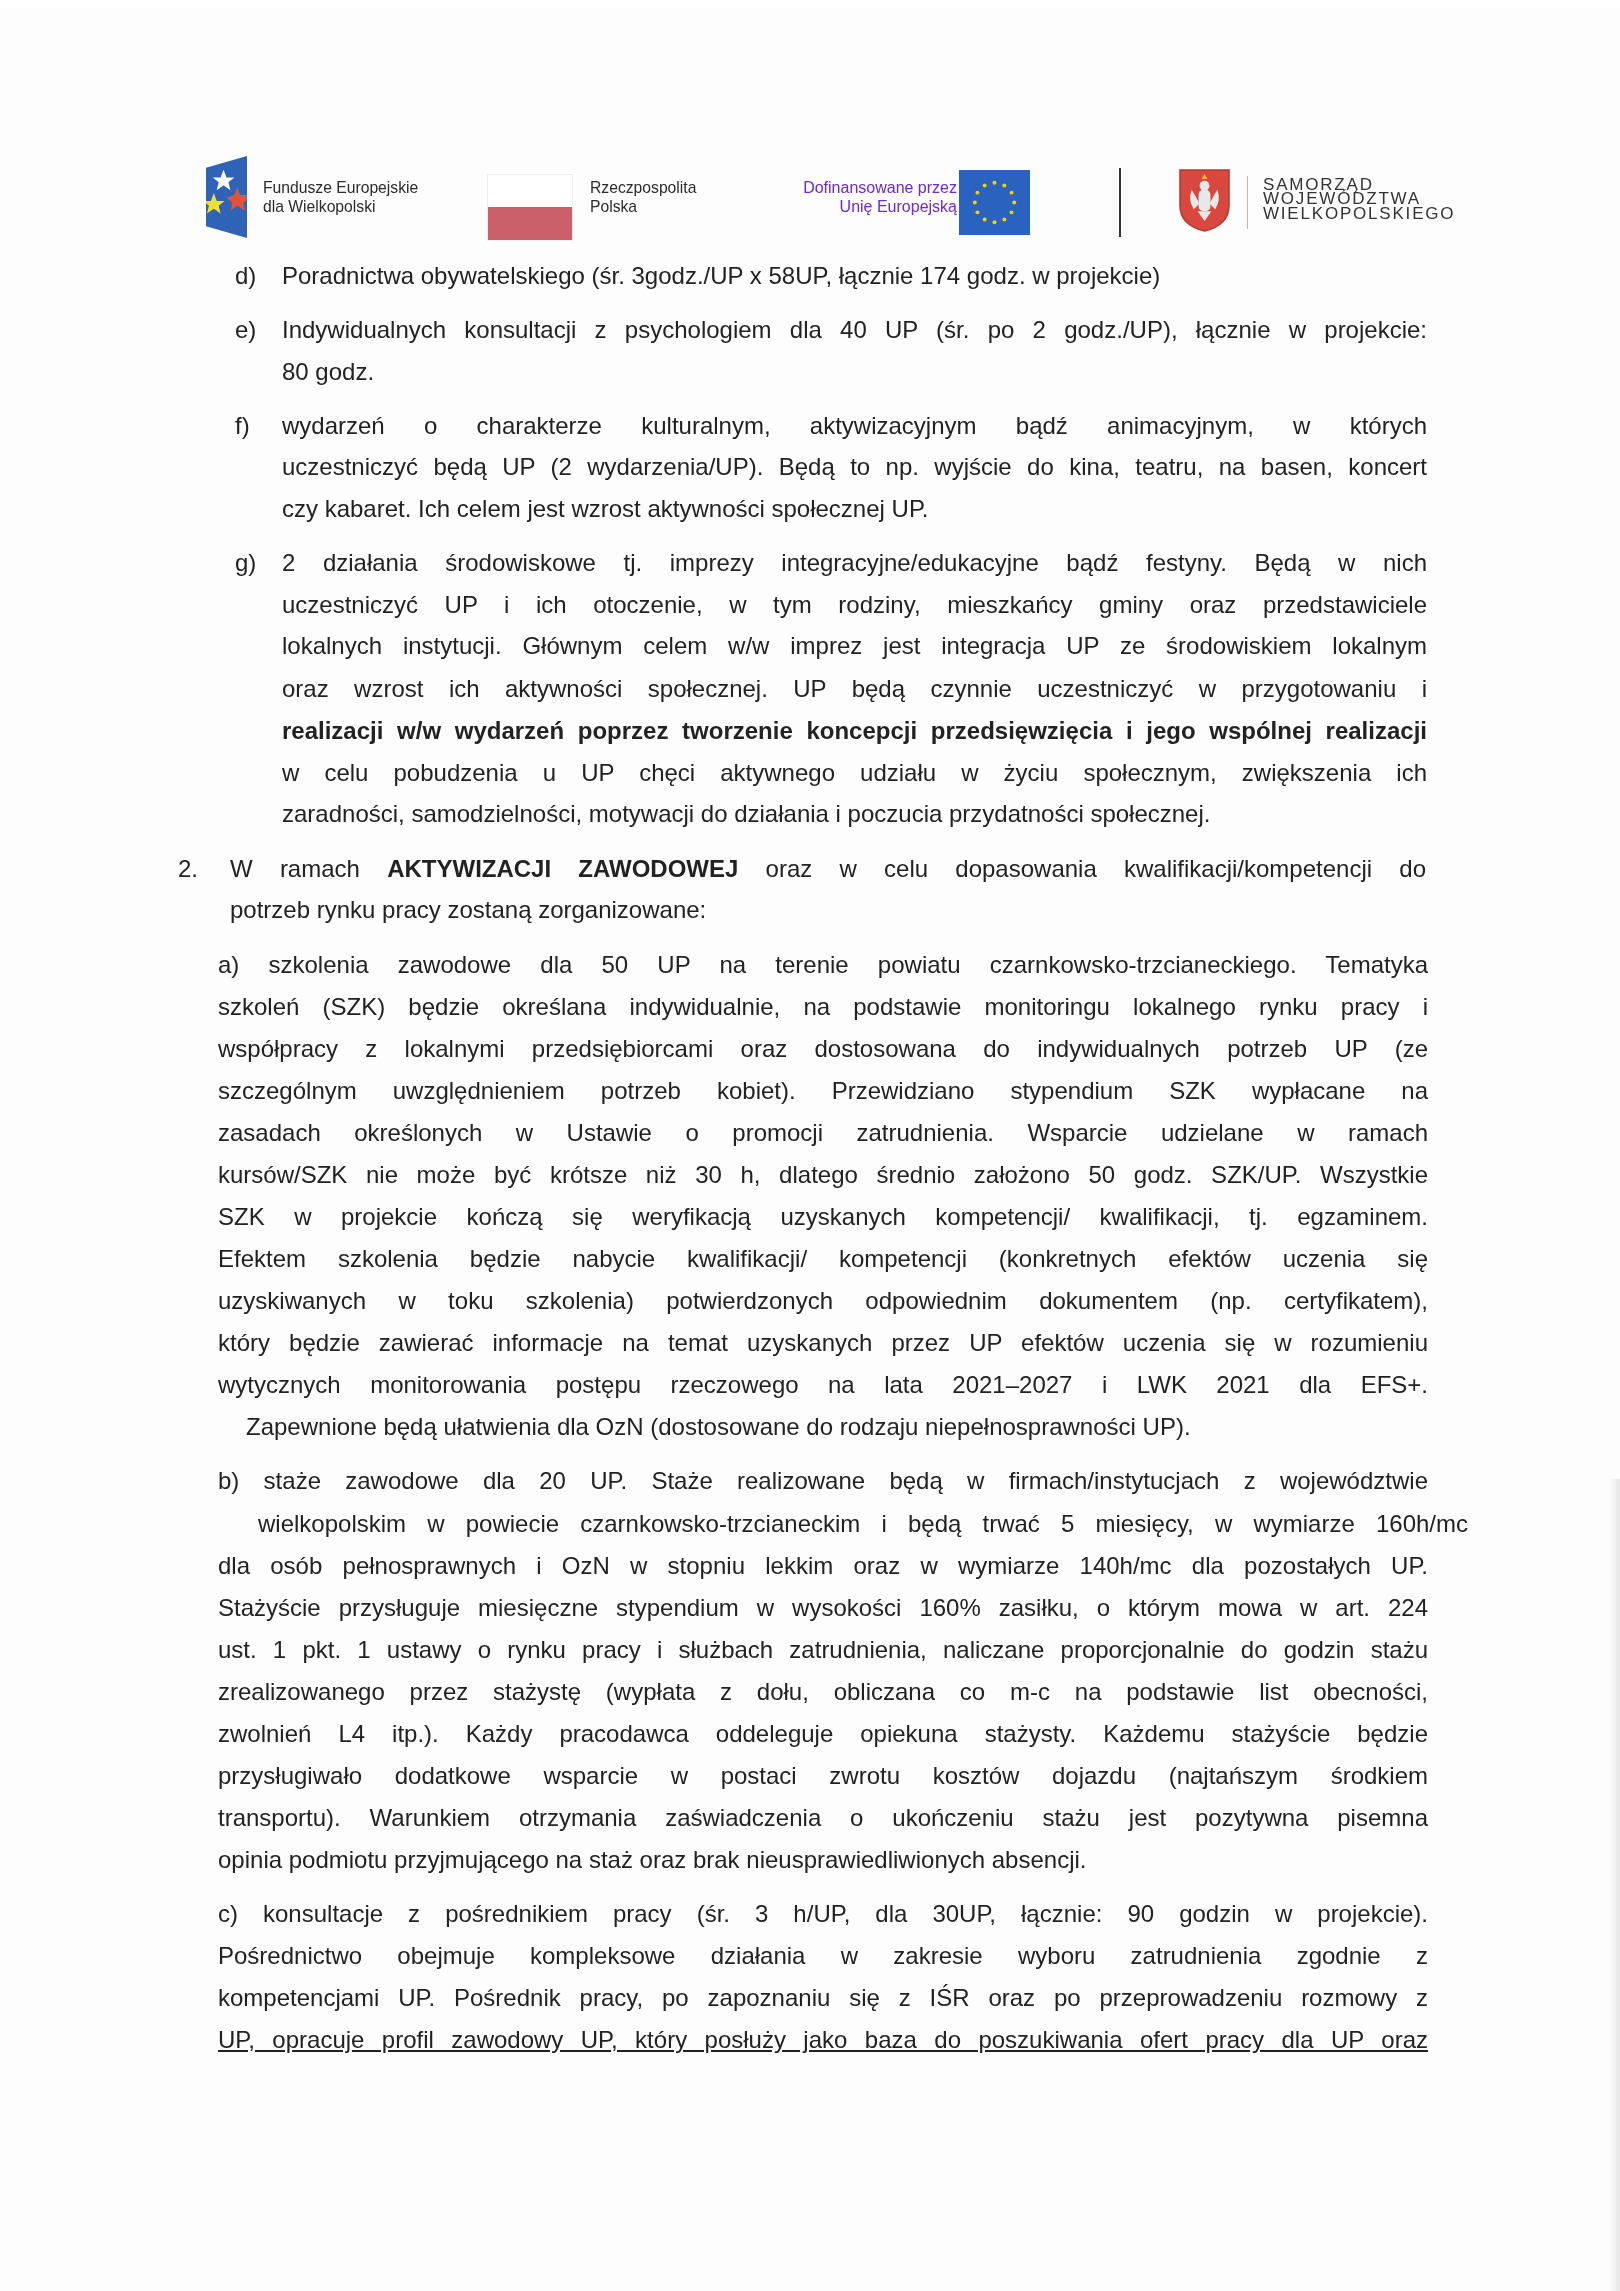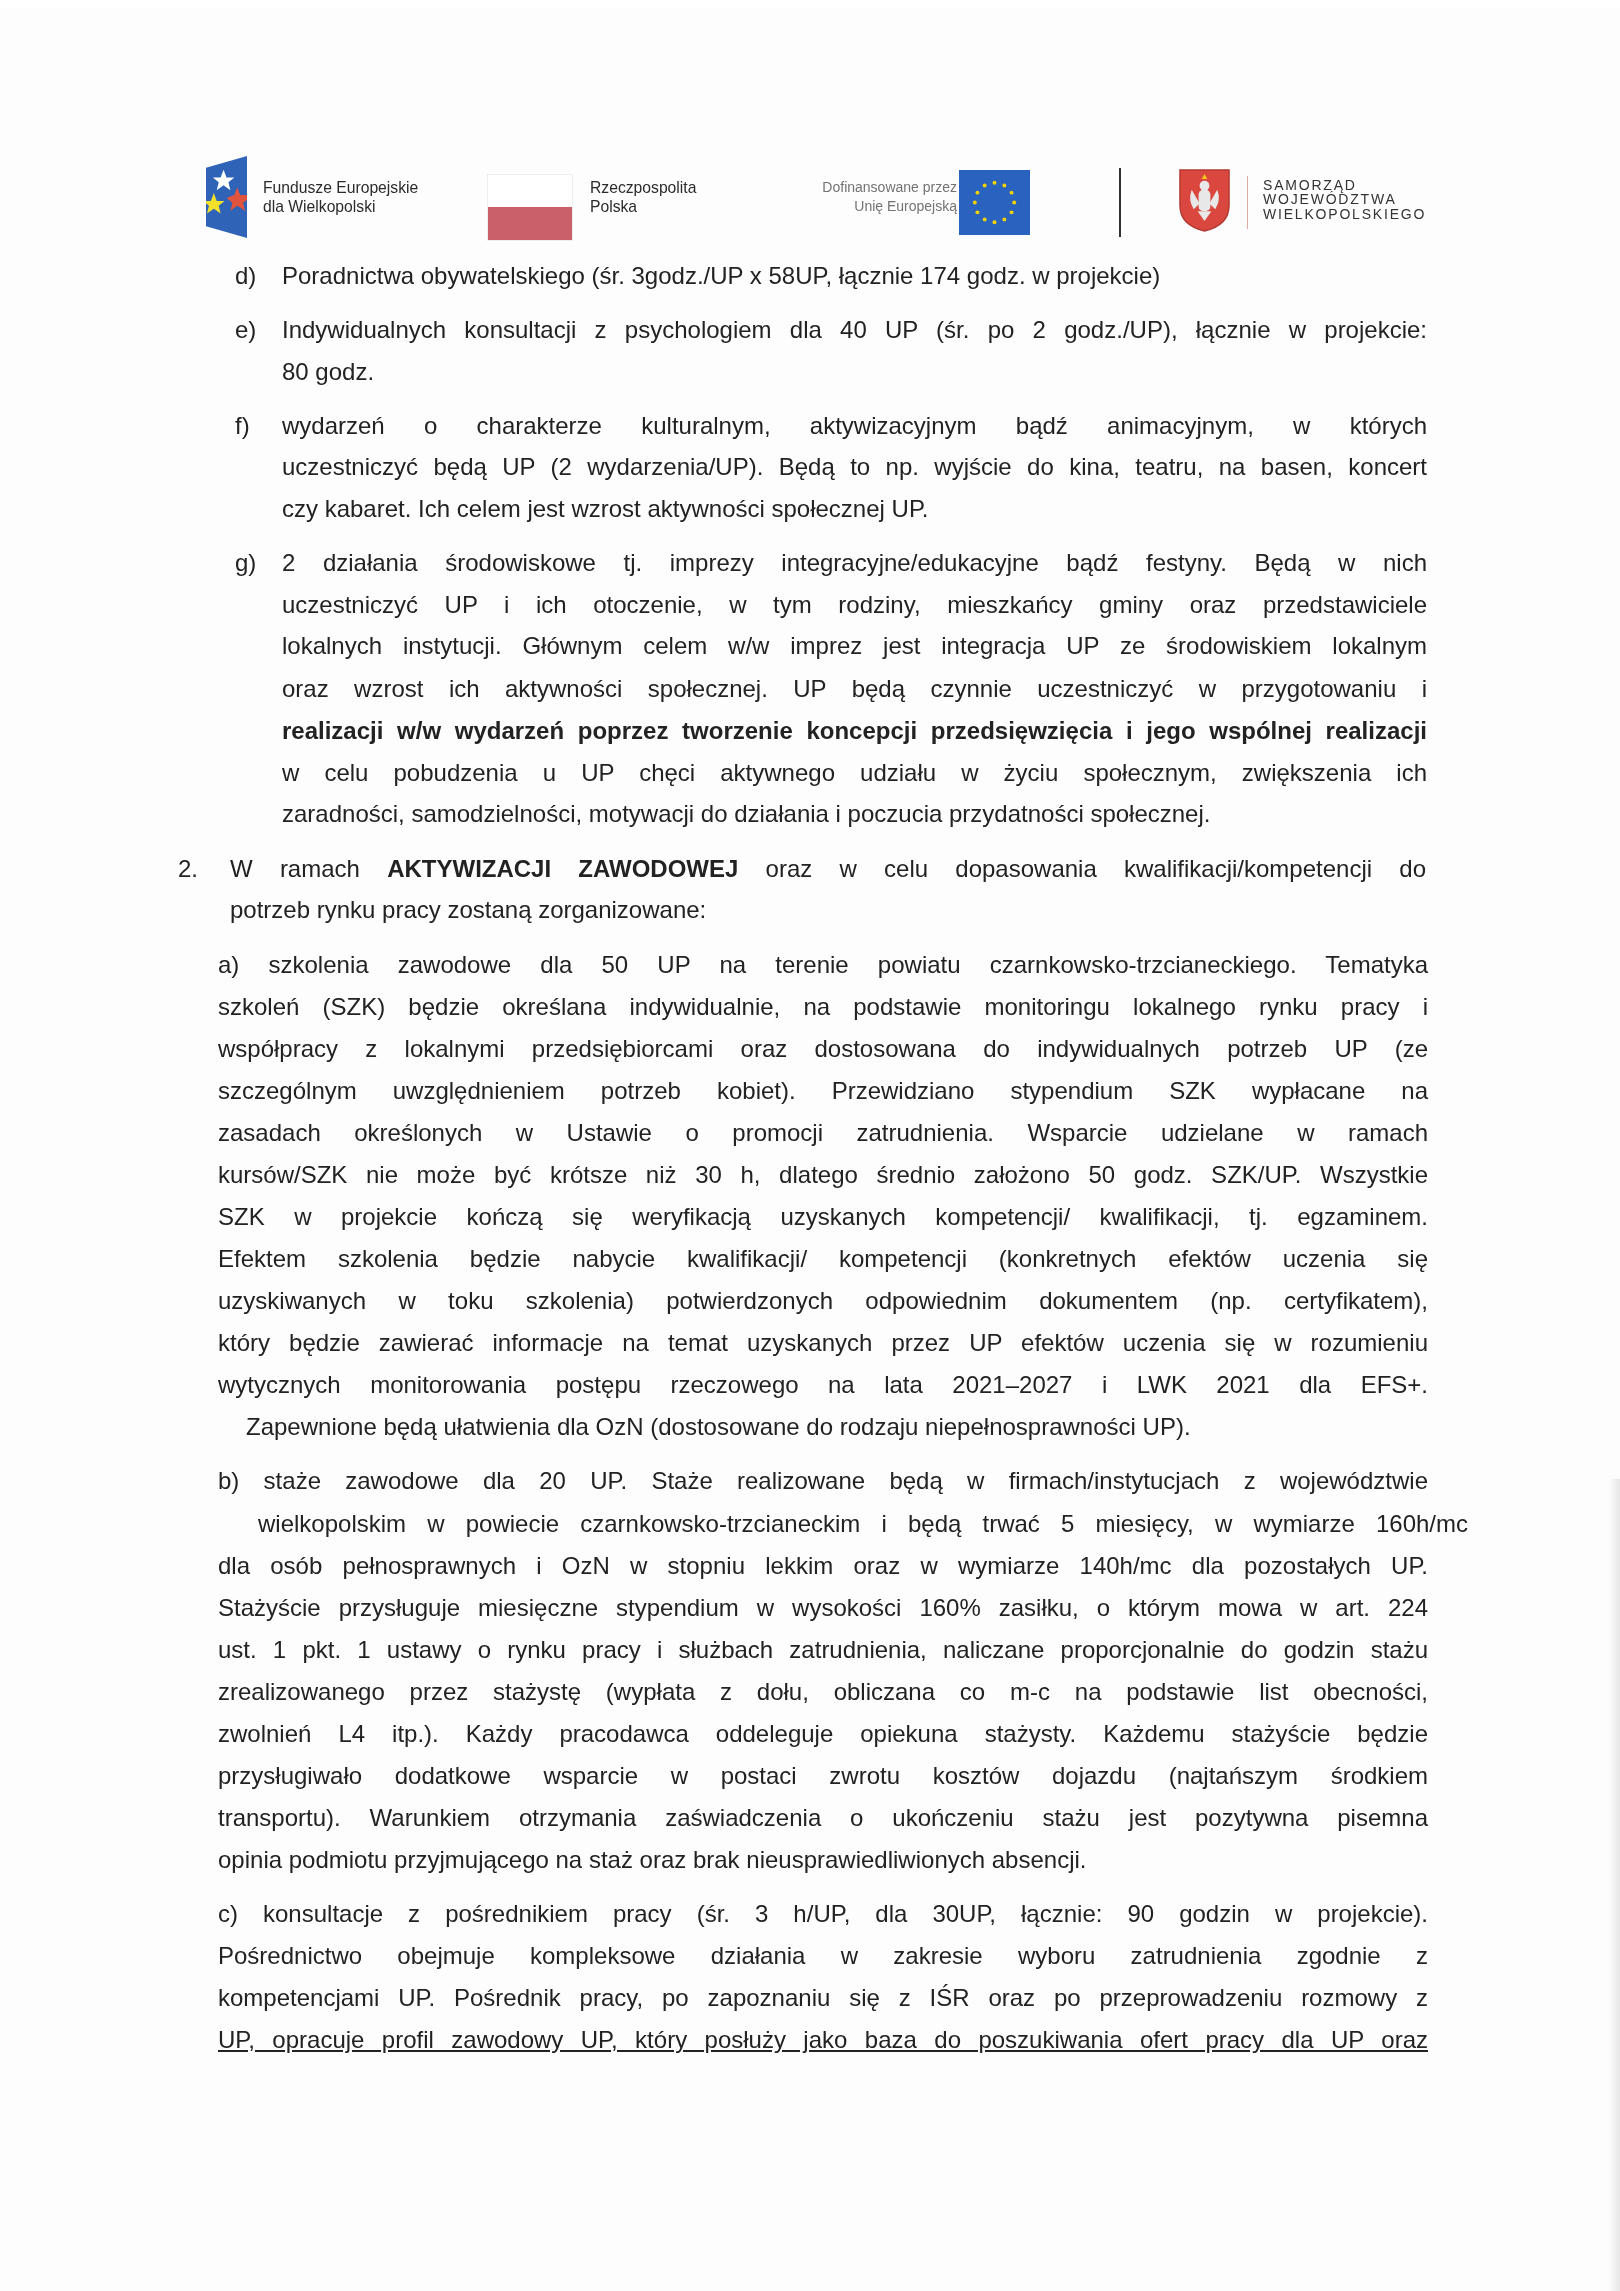--- a/index.html
+++ b/index.html
@@ -10,26 +10,26 @@
                 background: linear-gradient(to right, #fafafa, #e6e6e6); }
 
   
   .header { position: absolute; top: 147px; left: 206px; width: 1215px; height: 78px; }
   .fe-logo { position: absolute; left: 0; top: 0; width: 41px; height: 82px; }
   .fe-text { position: absolute; left: 57px; top: 21.6px; font-size: 15.7px; line-height: 19.6px; color: #2b2b2b; }
   .pl-flag { position: absolute; left: 281px; top: 17.6px; width: 84px; height: 65px; border: 1px solid #eee; }
   .pl-flag .w { height: 50%; background: #ffffff; }
   .pl-flag .r { height: 50%; background: #c9606a; }
   .pl-text { position: absolute; left: 384px; top: 21.6px; font-size: 15.7px; line-height: 19.6px; color: #2b2b2b; }
-  .eu-text { position: absolute; left: 557px; top: 21.6px; font-size: 14px; line-height: 19.6px; color: #737373; text-align: right; width: 194px; }
+  .eu-text { position: absolute; left: 557px; top: 21.6px; font-size: 16px; line-height: 19.6px; color: #6d28d9; text-align: right; width: 194px; }
   .eu-flag { position: absolute; left: 753px; top: 13.7px; width: 71px; height: 65px; background: #2a62c0; }
   .divider-v { position: absolute; left: 913px; top: 11.8px; width: 2px; height: 69px; background: #333; }
   .coa { position: absolute; left: 972px; top: 11.8px; width: 53px; height: 65px; }
   .divider-red { position: absolute; left: 1041px; top: 19.6px; width: 1px; height: 53px; background: #e3a9a4; }
-  .swp-text { position: absolute; left: 1057px; top: 21.6px; font-size: 14px; line-height: 14.7px; letter-spacing: 1.8px; color: #333; }
+  .swp-text { position: absolute; left: 1057px; top: 21.6px; font-size: 17px; line-height: 14.7px; letter-spacing: 1.8px; color: #333; }
 
   
   .content { position: absolute; left: 0; top: 0; width: 1620px; }
   .line { position: absolute; font-size: 24px; line-height: 29px; white-space: nowrap; color: #222; }
   .j { text-align: justify; text-align-last: justify; white-space: normal; }
   .marker { position: absolute; font-size: 24px; line-height: 29px; color: #222; }
   b { font-weight: bold; }
 </style>
 </head>
 <body>

